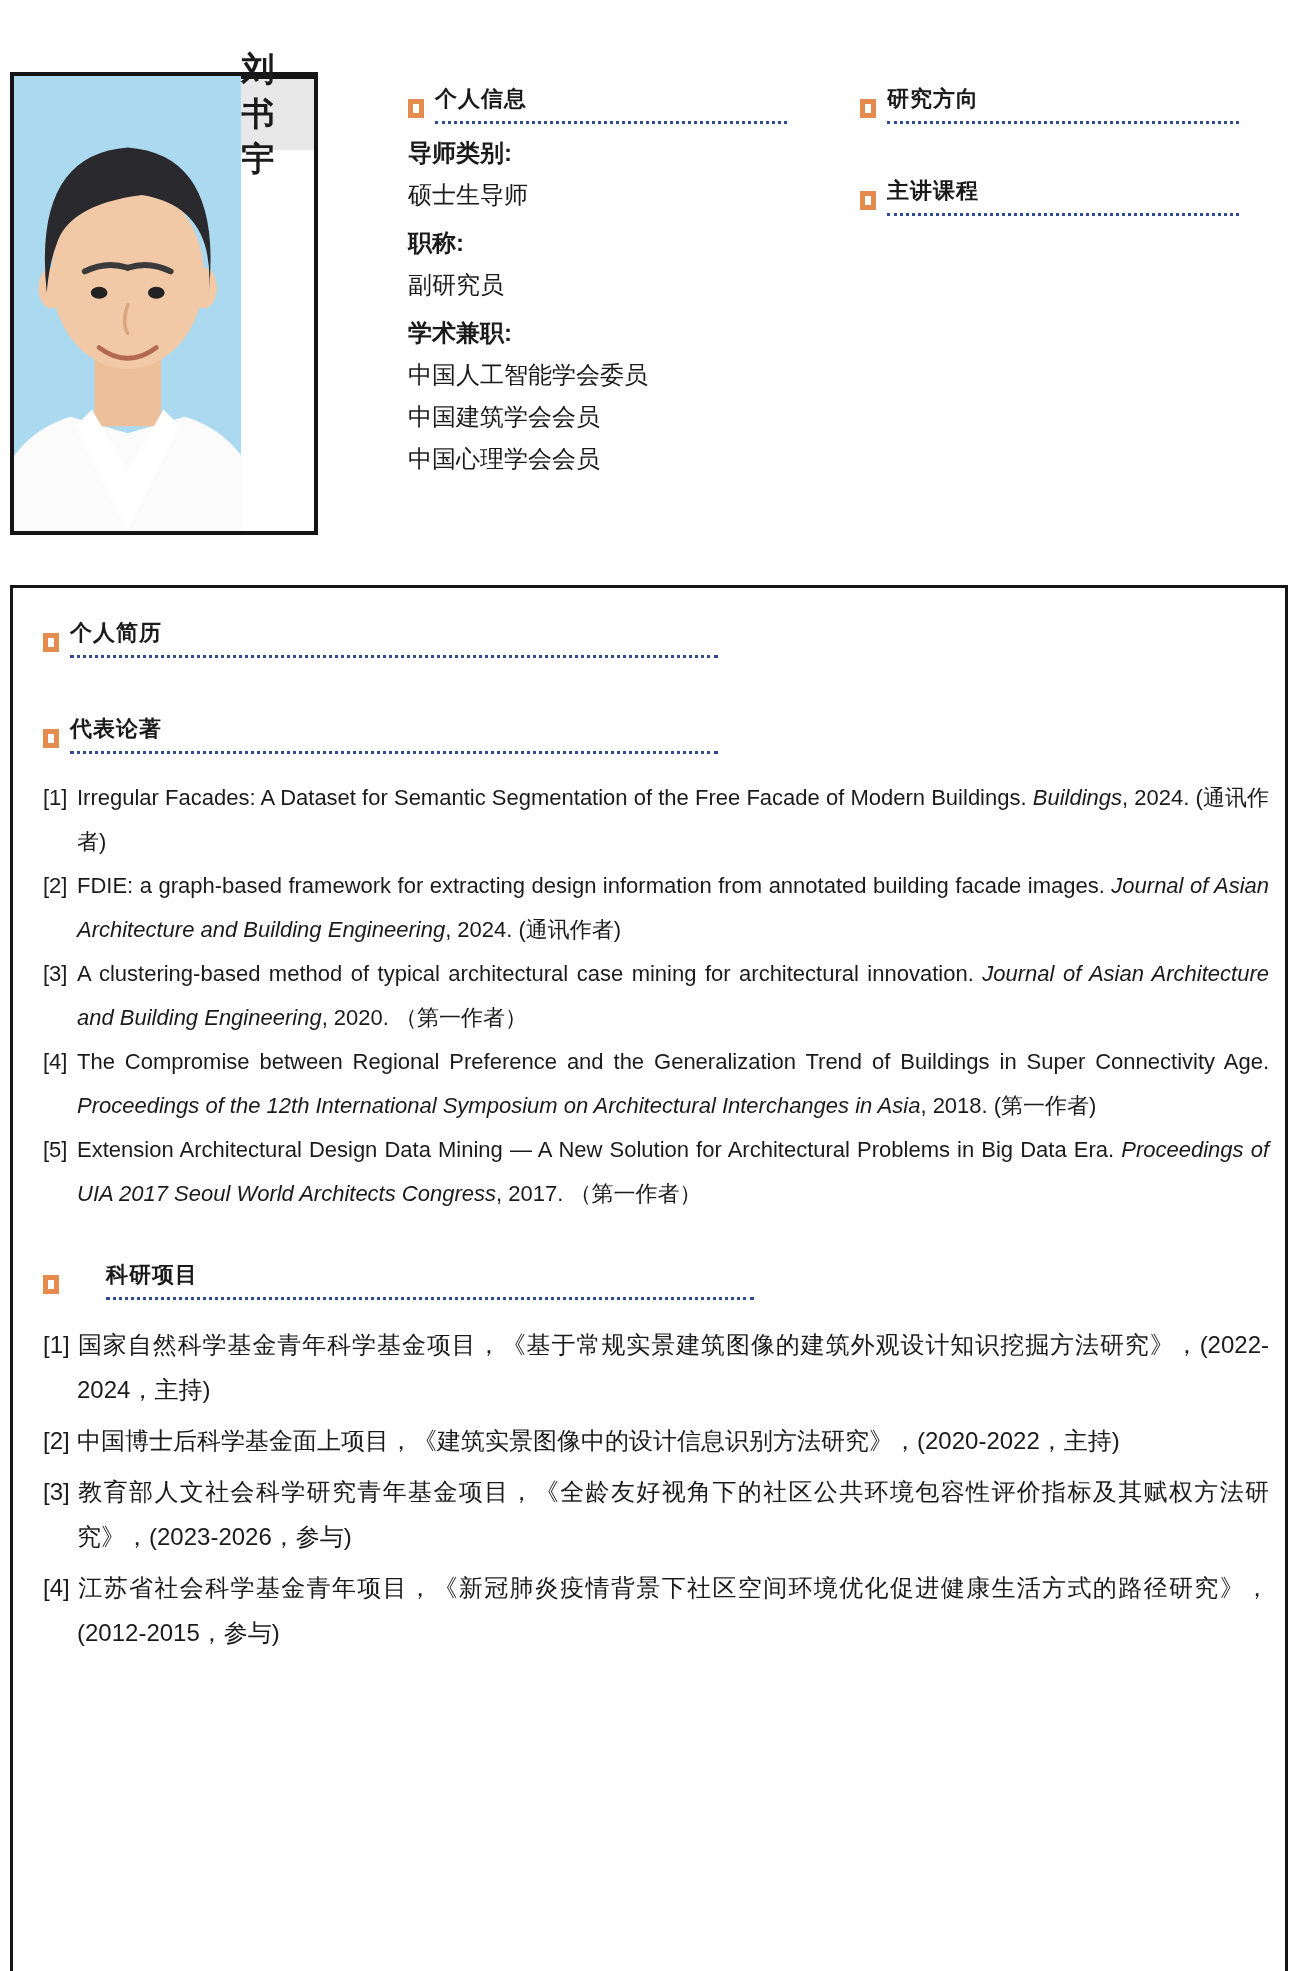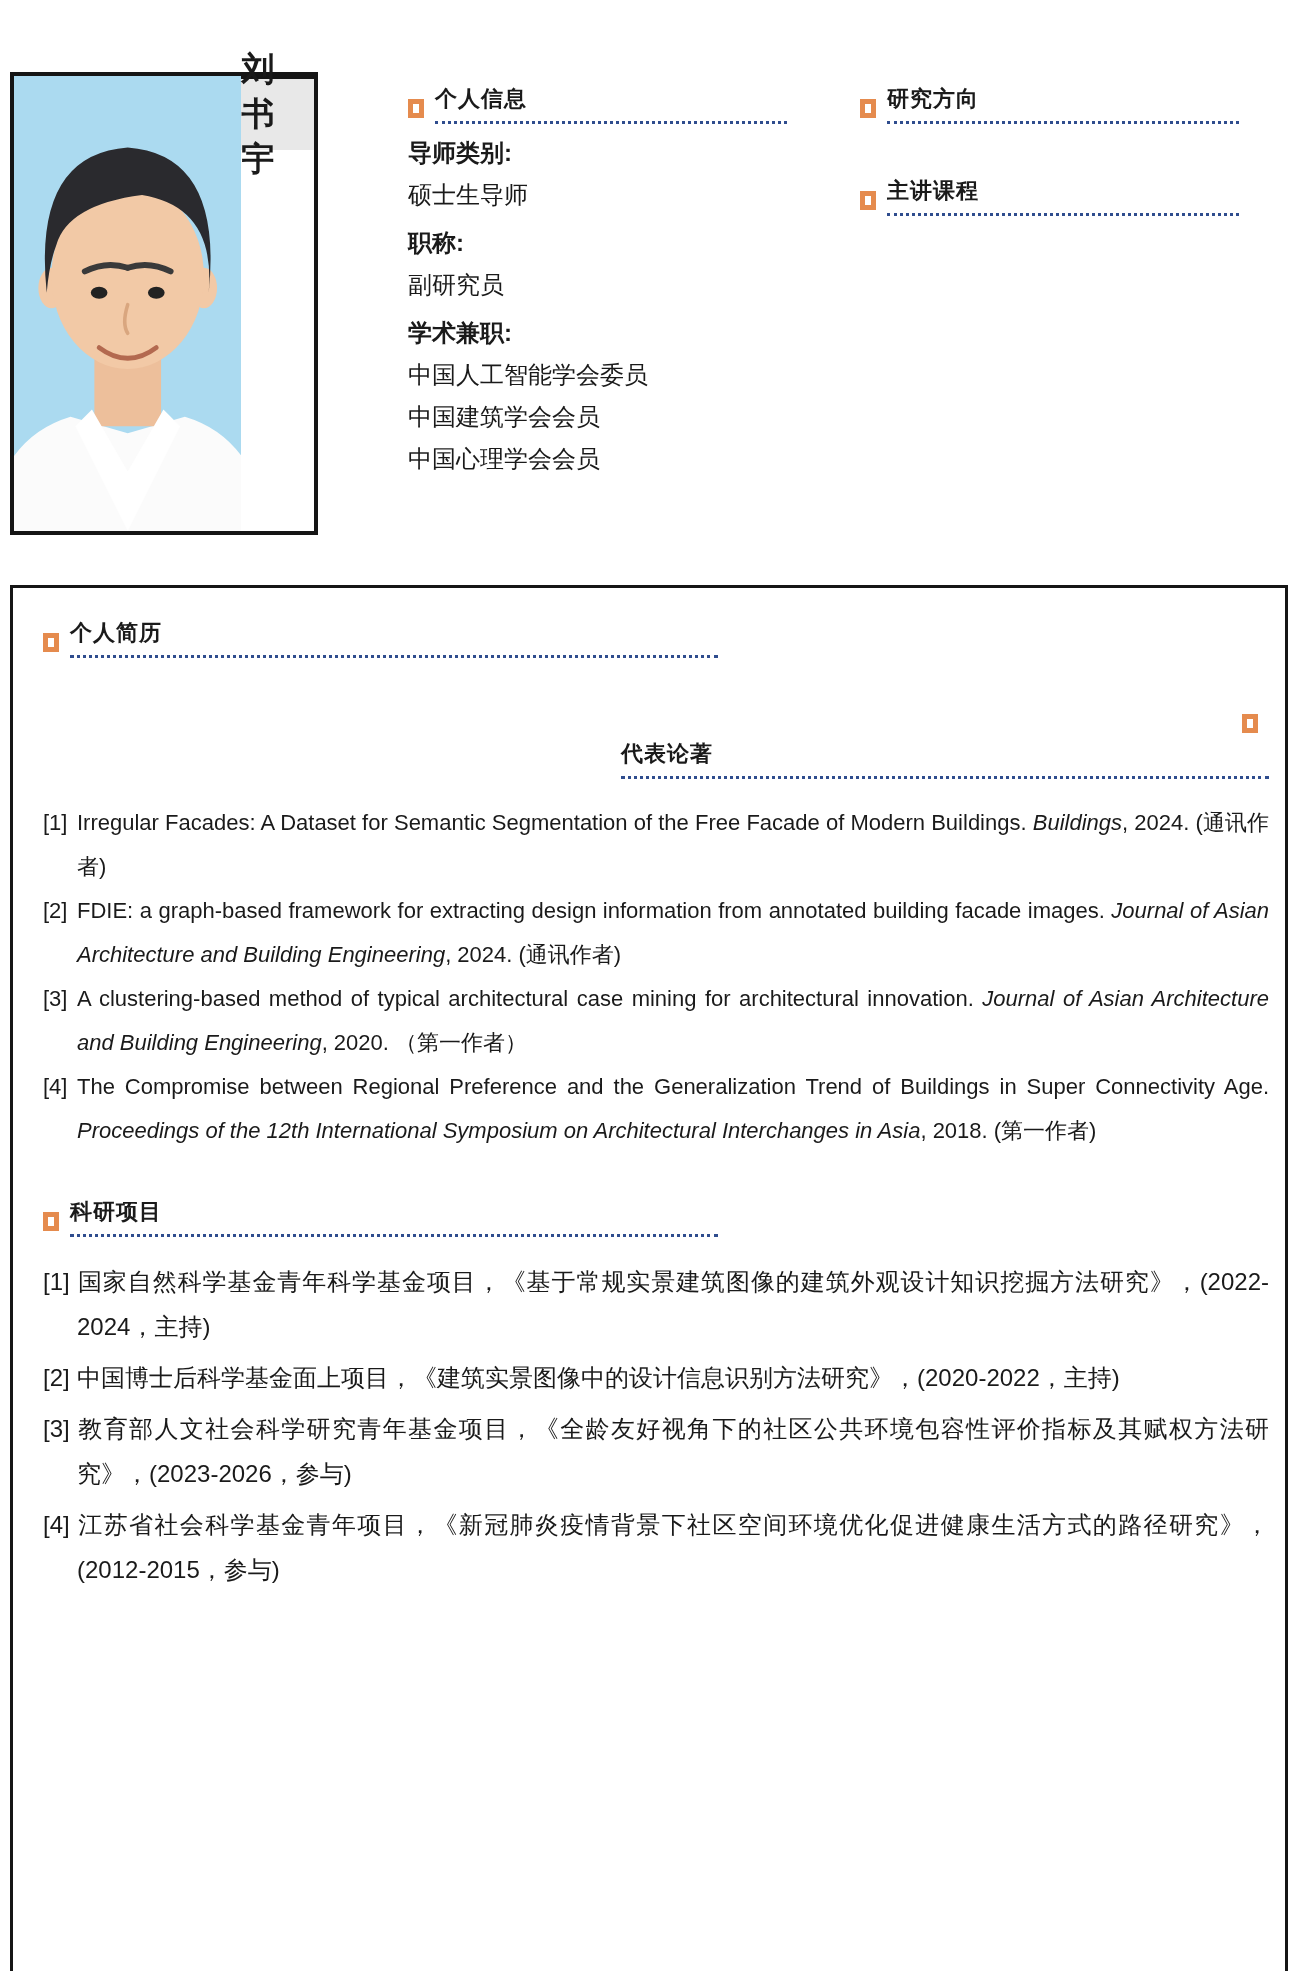--- a/index.html
+++ b/index.html
@@ -49,22 +49,22 @@
   .mt-next     { margin-top:52px; }
 
   
   .main-box {
     position:absolute; left:10px; top:585px; width:1278px; height:1581px;
     border:3px solid #151515; background:#fff;
     padding:30px 16px 0 30px; overflow:hidden;
   }
   .resume-list { margin-top:24px; }
   .resume-line { font-size:23px; line-height:43px; }
-  .gap-pubs     { margin-top:56px;flex-direction:column; }
-  .gap-projects { margin-top:44px; }
+  .gap-pubs     { margin-top:56px; }
+  .gap-projects { margin-top:44px;gap:36px; }
   .ref-list { margin-top:22px; }
   .ref-item {
     font-size:22px; line-height:44px; text-align:justify;
     padding-left:34px; text-indent:-34px;
   }
   .ref-marker { display:inline-block; width:34px; text-indent:0; }
   .ref-item i { }
   .ref-list.cn .ref-item { font-size:24px; line-height:45px; margin-bottom:6px; }
 </style>
 </head>
@@ -189,20 +189,23 @@
         </div>
 
         <div class="ref-item">
           <span class="ref-marker">[3]</span><span class="ref-text"><span>A clustering-based method of typical architectural case mining for architectural innovation. </span><i>Journal of Asian Architecture and Building Engineering</i><span>, 2020.  （第一作者）</span></span>
         </div>
 
         <div class="ref-item">
           <span class="ref-marker">[4]</span><span class="ref-text"><span>The Compromise between Regional Preference and the Generalization Trend of Buildings in Super Connectivity Age. </span><i>Proceedings of the 12th International Symposium on Architectural Interchanges in Asia</i><span>, 2018. (第一作者)</span></span>
         </div>
 
+        <div class="ref-item">
+          <span class="ref-marker">[5]</span><span class="ref-text"><span>Extension Architectural Design Data Mining — A New Solution for Architectural Problems in Big Data Era. </span><i>Proceedings of UIA 2017 Seoul World Architects Congress</i><span>, 2017.  （第一作者）</span></span>
+        </div>
       </div>
 
     <div class="sec-head gap-projects">
       <span class="sq"></span>
       <span class="title-wrap w-main"><span class="sec-title">科研项目</span></span>
     </div>
     <div class="ref-list cn">
 
         <div class="ref-item">
           <span class="ref-marker">[1]</span><span class="ref-text">国家自然科学基金青年科学基金项目，《基于常规实景建筑图像的建筑外观设计知识挖掘方法研究》，(2022-2024，主持)</span>

